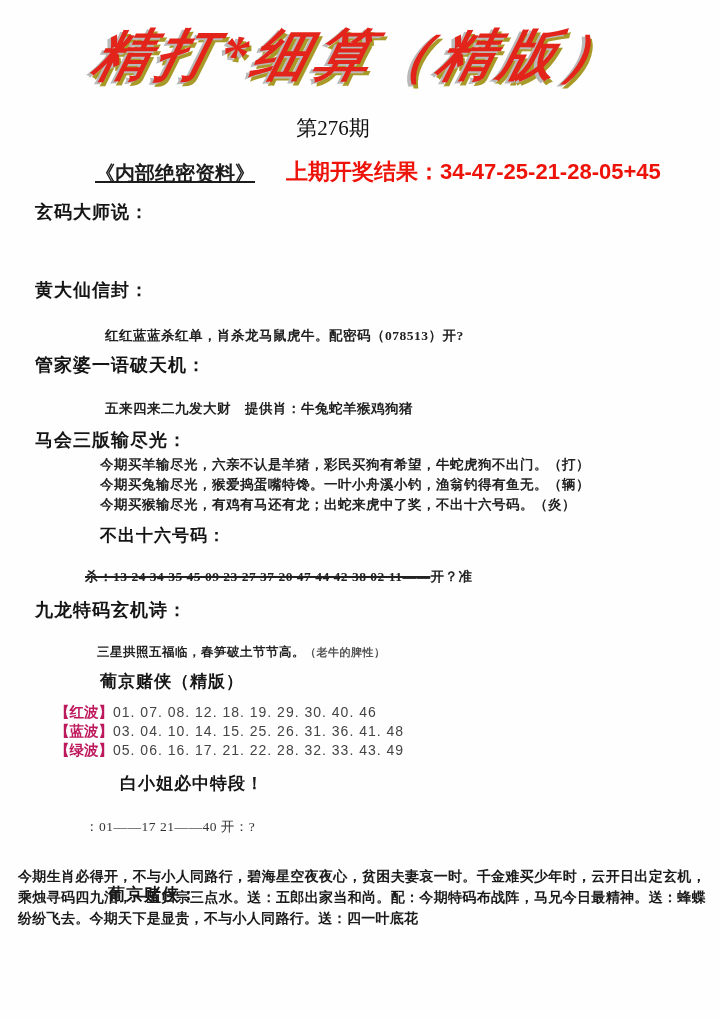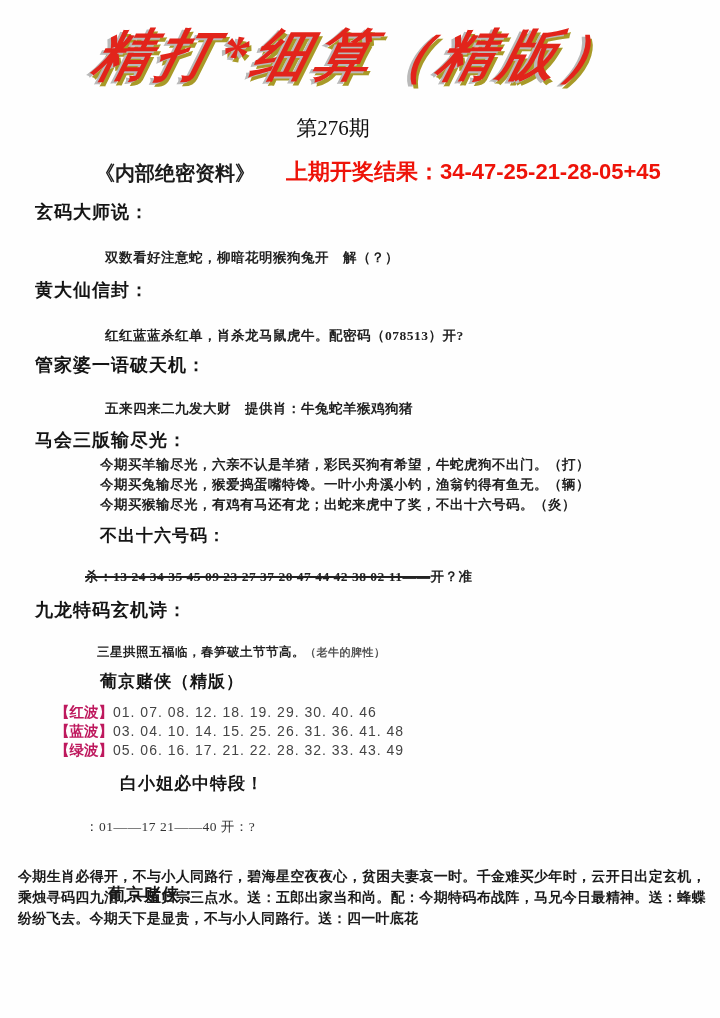--- a/index.html
+++ b/index.html
@@ -27,21 +27,21 @@
     white-space:nowrap;
   }
   .period{
     top:114px;left:0;width:666px;
     text-align:center;
     font-size:21px;
     color:#111;
   }
   .info-label{
     top:160px;left:95px;
-    font-size:20px;font-weight:bold;
+    font-size:20px;font-weight:bold;text-decoration:underline;
   }
   .last-result{
     top:157px;left:286px;
     font-size:22px;font-weight:bold;
     color:#ee1309;
     font-family:"Liberation Sans","DejaVu Sans",sans-serif;
   }
   .heading{
     font-size:18px;font-weight:bold;color:#151515;
     letter-spacing:1px;
@@ -75,21 +75,20 @@
 <div class="page">
 
   <div class="abs title">精打*细算（精版）</div>
 
   <div class="abs period">第276期</div>
 
   <div class="abs info-label">《内部绝密资料》</div>
   <div class="abs last-result">上期开奖结果：34-47-25-21-28-05+45</div>
 
   <div class="abs heading" style="top:200px;left:35px;">玄码大师说：</div>
-  <div class="abs body-line" style="top:249px;left:105px;">双数看好注意蛇，柳暗花明猴狗兔开　解（？）</div>
 
   <div class="abs heading" style="top:278px;left:35px;">黄大仙信封：</div>
   <div class="abs body-line" style="top:327px;left:105px;">红红蓝蓝杀红单，肖杀龙马鼠虎牛。配密码（078513）开?</div>
 
   <div class="abs heading" style="top:353px;left:35px;">管家婆一语破天机：</div>
   <div class="abs body-line" style="top:400px;left:105px;">五来四来二九发大财　提供肖：牛兔蛇羊猴鸡狗猪</div>
 
   <div class="abs heading" style="top:428px;left:35px;">马会三版输尽光：</div>
   <div class="abs body-line" style="top:456px;left:100px;">今期买羊输尽光，六亲不认是羊猪，彩民买狗有希望，牛蛇虎狗不出门。（打）</div>
   <div class="abs body-line" style="top:476px;left:100px;">今期买兔输尽光，猴爱捣蛋嘴特馋。一叶小舟溪小钓，渔翁钓得有鱼无。（辆）</div>

